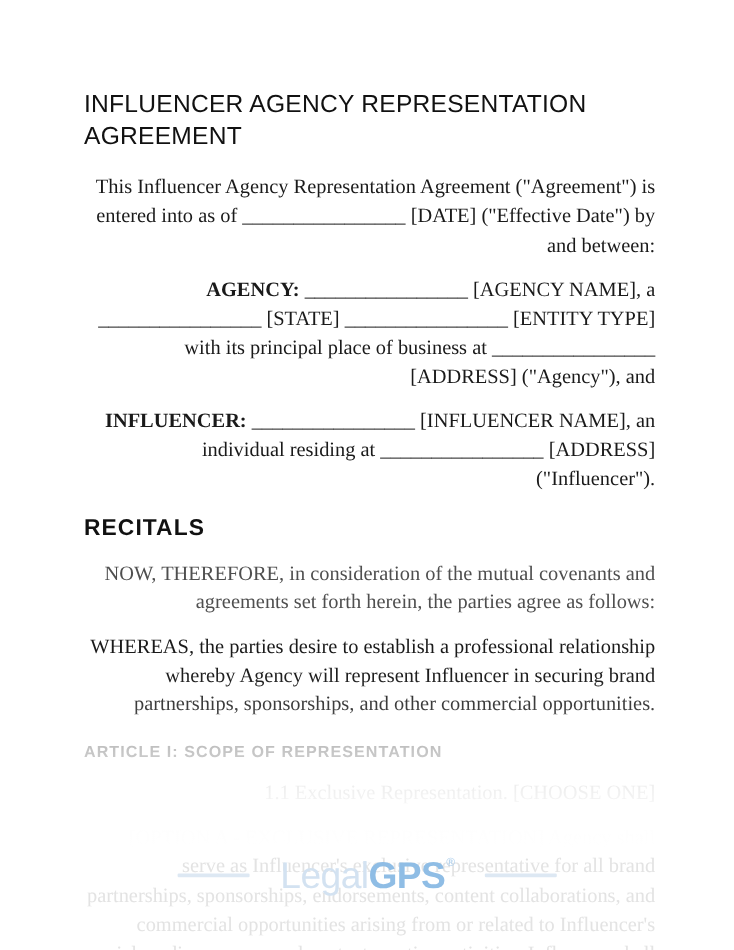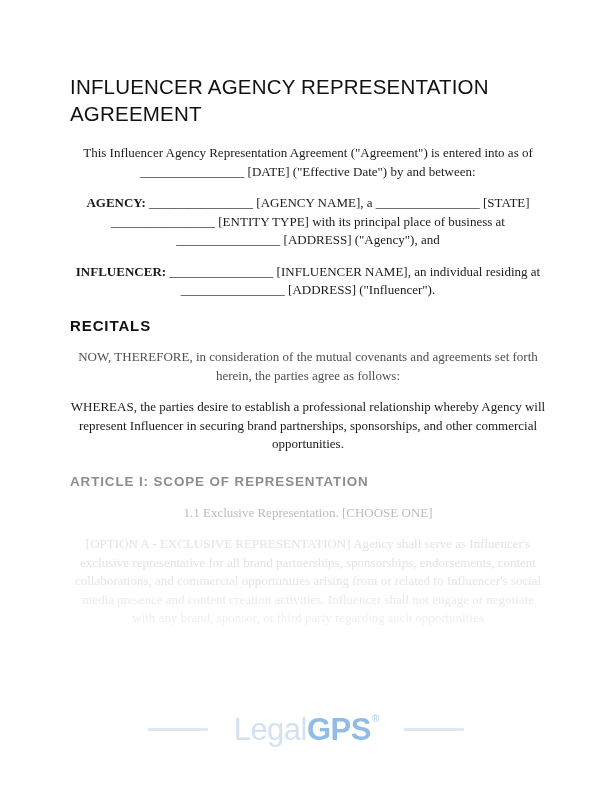--- a/index.html
+++ b/index.html
@@ -30,34 +30,34 @@
     font-weight: 400;
     line-height: 1.30;
     letter-spacing: 0.2px;
     color: #111111;
     margin: 0 0 17px 0;
   }
 
   
   .para {
     font-family: "Liberation Serif", "DejaVu Serif", serif;
-    font-size: 13px;
+    font-size: 17px;
     line-height: 1.42;
     color: #1a1a1a;
     margin: 0 0 13px 0;
-    text-align: center;
+    text-align: right;
   }
   .lbl {
     font-weight: 700;
   }
 
   
   .sec-head {
     font-family: "Liberation Sans", "DejaVu Sans", sans-serif;
-    font-size: 15px;
+    font-size: 19px;
     font-weight: 700;
     letter-spacing: 0.9px;
     color: #111111;
     margin: 18px 0 14px 0;
   }
   .article-head {
     font-family: "Liberation Sans", "DejaVu Sans", sans-serif;
     font-size: 13.4px;
     font-weight: 700;
     letter-spacing: 0.9px;

